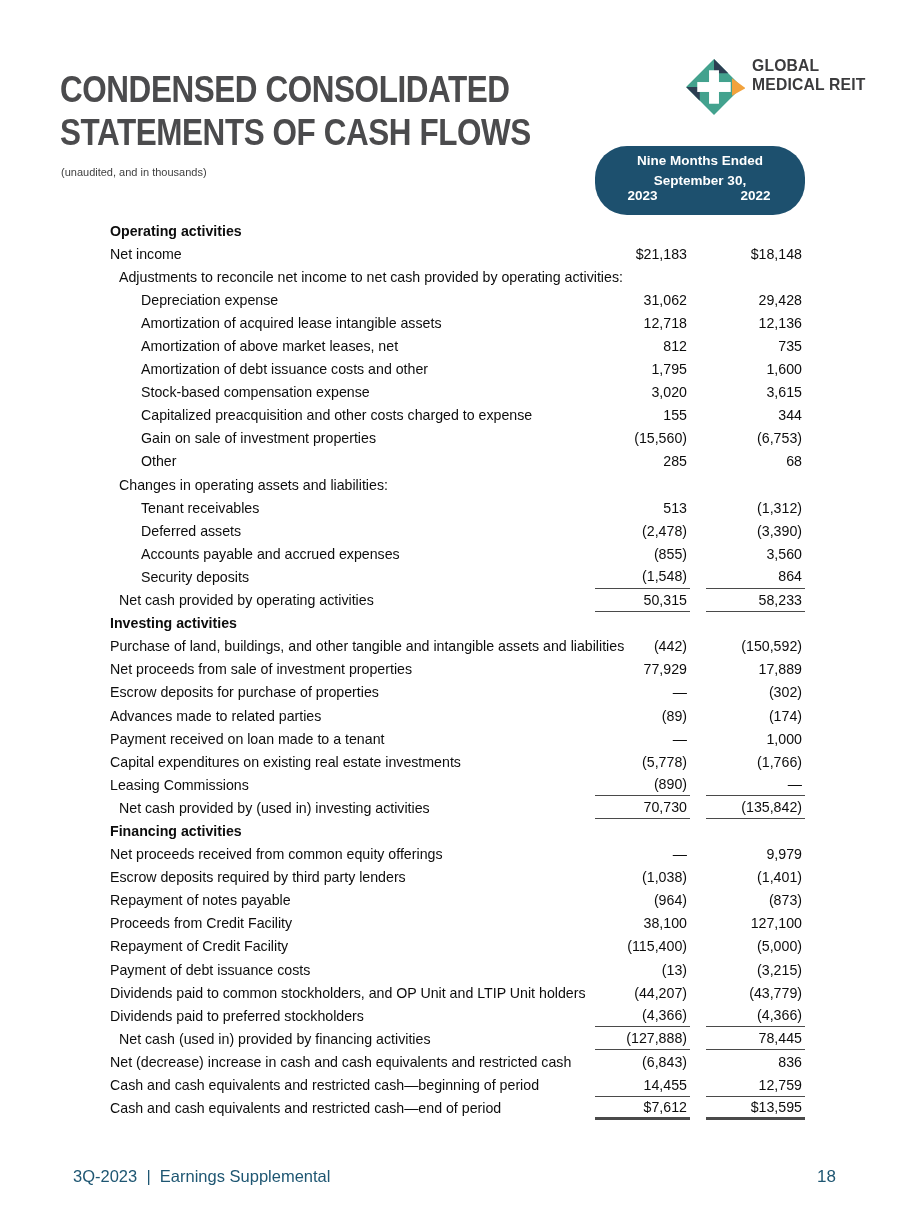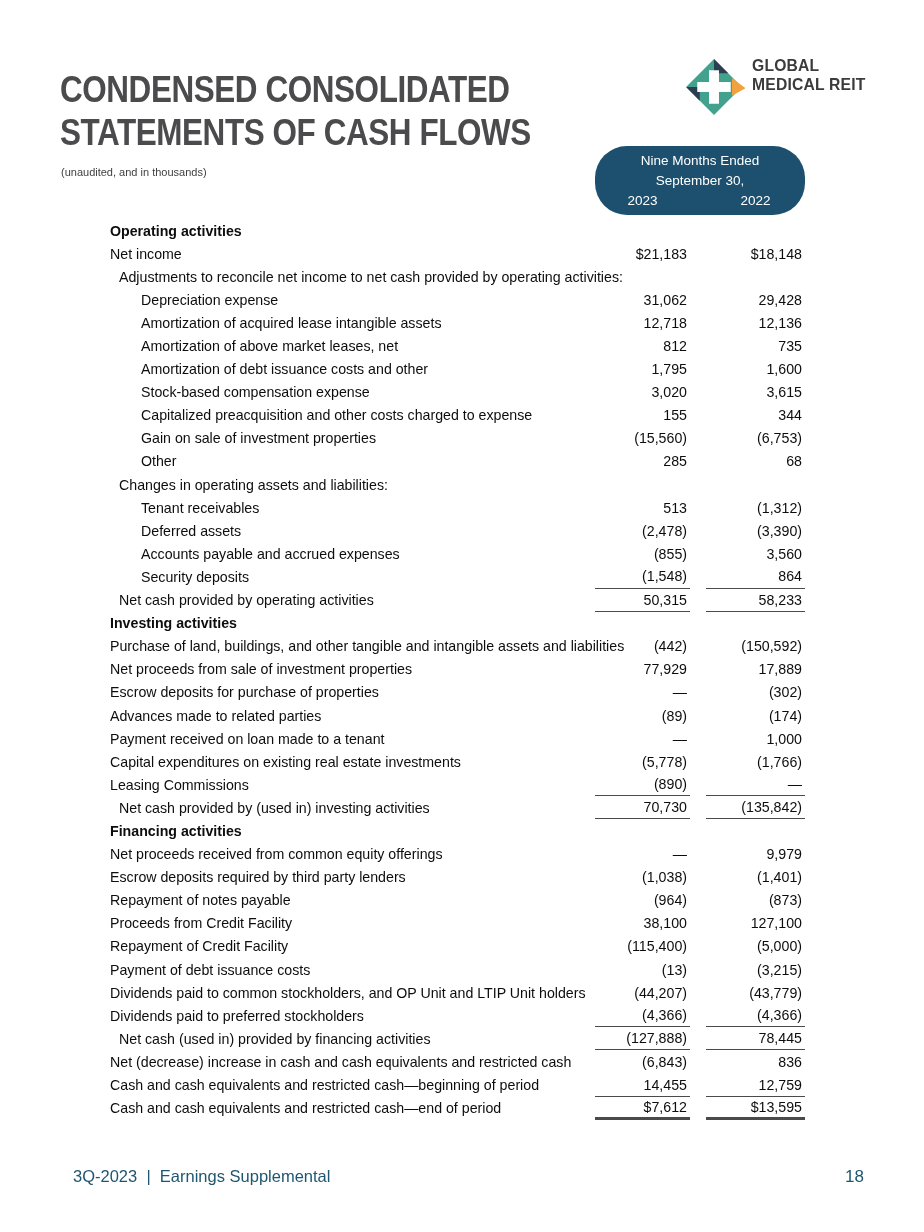--- a/index.html
+++ b/index.html
@@ -24,25 +24,25 @@
 
   
   .logo { position:absolute; left:683px; top:56px; display:flex; }
   .logo svg { width:62px; height:62px; display:block; }
   .logo-text { margin-left:7px; color:#3b3b3d; font-weight:700; }
   .logo-text .lline { display:block; font-size:16.5px; line-height:19px; letter-spacing:.2px; transform:scaleX(.95); transform-origin:left center; white-space:nowrap; }
 
   
   .colheader {
     position:absolute; left:595px; top:146px; width:210px; height:69px;
-    background:var(--header-bg); color:#ffffff; font-weight:400; font-size:13.5px;border-radius:32px;
+    background:var(--header-bg); color:#ffffff; font-weight:700; font-size:13.5px;border-radius:32px;
   }
   .colheader .h1 { text-align:center; margin-top:7px; }
   .colheader .h2 { text-align:center; margin-top:5px; }
-  .colheader .years { display:flex; margin-top:5px; }
+  .colheader .years { display:flex; }
   .colheader .y1 { width:95px; text-align:center; }
   .colheader .ygap { width:16px; }
   .colheader .y2 { width:99px; text-align:center; }
 
   
   .table { position:absolute; left:110px; top:219px; width:695px; }
   .trow { display:flex; height:23.1px; align-items:stretch; }
   .lbl {
     width:485px; white-space:nowrap; overflow:visible;
     font-size:14.2px; color:#0d0d0d; display:flex; align-items:center;
@@ -54,21 +54,21 @@
     width:95px; font-size:14.2px; color:#0d0d0d;
     display:flex; align-items:center; justify-content:flex-end; padding-right:3px;
   }
   .val.v2 { width:99px; }
   .colgap { width:16px; }
   .rule-single { border-bottom:1.4px solid var(--rule-color);text-align:right; }
   .rule-thick  { border-bottom:3px solid var(--rule-color); }
 
   
   .footer {
-    position:absolute; left:73px; right:60px; top:1167px;
+    position:absolute; left:73px; right:88px; top:1167px;
     display:flex; justify-content:space-between; align-items:baseline;
     color:var(--footer-text); font-size:16.5px;
   }
   .footer-left { white-space:pre; }
   .footer-page { font-size:17px; }
 </style>
 </head>
 <body>
 
 <div class="page">

